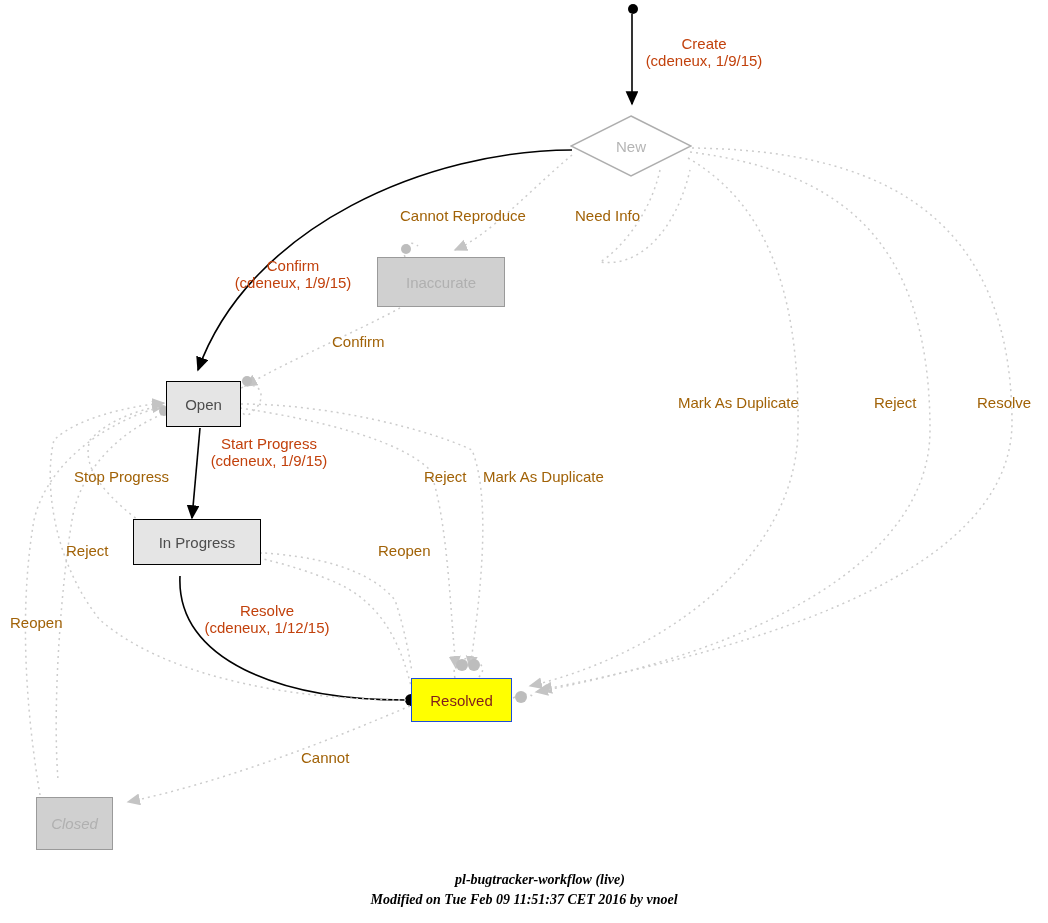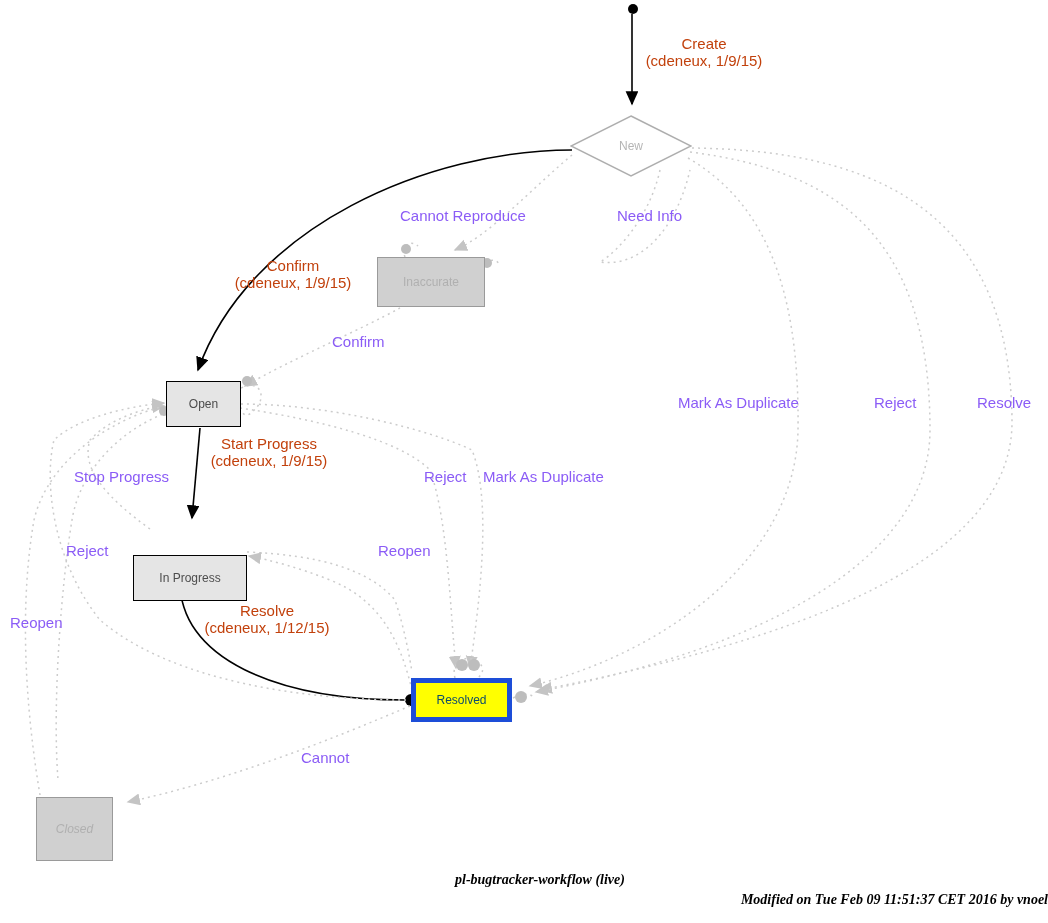--- a/index.html
+++ b/index.html
@@ -24,37 +24,37 @@
     top: 0;
     width: 1048px;
     height: 923px;
   }
   .node {
     position: absolute;
     box-sizing: border-box;
     display: flex;
     align-items: center;
     justify-content: center;
-    font-size: 12px;
+    font-size: 15px;
     line-height: 1;
     white-space: nowrap;
   }
   .node.rect {
     border: 1px solid #000000;
     background: #e5e5e5;
   }
   .node.rect.inactive {
     border: 1px solid #9a9a9a;
     background: #d0d0d0;
     color: #b0b0b0;
   }
   .node.rect.current {
-    border: 5px solid #1d4ed8;
+    border: 1px solid #1d4ed8;
     background: #ffff00;
-    color: #0c4a6e;
+    color: #7f1d1d;
   }
   .node.rect.normal {
     color: #4d4d4d;
   }
   .node.diamond {
     background: transparent;
     color: #b5b5b5;
   }
   .diamond-shape {
     position: absolute;
@@ -69,21 +69,21 @@
     position: absolute;
     font-size: 15px;
     line-height: 17px;
     white-space: nowrap;
   }
   .edge-label.active {
     color: #c2410c;
     text-align: center;
   }
   .edge-label.faded {
-    color: #8b5cf6;
+    color: #a16207;
   }
   .footer {
     position: absolute;
     width: 100%;
     text-align: center;
     font-family: "Liberation Serif", serif;
     font-style: italic;
     font-weight: bold;
     font-size: 14px;
     color: #000000;
@@ -177,48 +177,48 @@
 
   <div class="node" style="left:628px; top:4px; width:10px; height:10px; background:#000000; border-radius:50%;"></div>
 
   <div class="node diamond" style="left:570px; top:115px; width:122px; height:62px;">
     <svg class="diamond-shape" width="122" height="62" viewBox="0 0 122 62">
       <polygon points="61,1 121,31 61,61 1,31" fill="#ffffff" stroke="#aeaeae" stroke-width="1.5"></polygon>
     </svg>
     <span class="diamond-label">New</span>
   </div>
 
-  <div class="node rect inactive" style="left:377px; top:257px; width:108px; height:50px;">
+  <div class="node rect inactive" style="left:377px; top:257px; width:128px; height:50px;">
     <span>Inaccurate</span>
   </div>
 
   <div class="node rect normal" style="left:166px; top:381px; width:75px; height:46px;">
     <span>Open</span>
   </div>
 
-  <div class="node rect normal" style="left:133px; top:555px; width:114px; height:46px;text-align:center;">
+  <div class="node rect normal" style="left:133px; top:519px; width:128px; height:46px;text-align:center;">
     <span>In Progress</span>
   </div>
 
   <div class="node rect current" style="left:411px; top:678px; width:101px; height:44px;">
     <span>Resolved</span>
   </div>
 
-  <div class="node rect inactive" style="left:36px; top:797px; width:77px; height:64px;font-style:italic;">
+  <div class="node rect inactive" style="left:36px; top:797px; width:77px; height:53px;font-style:italic;">
     <span>Closed</span>
   </div>
 
   <div class="edge-label active" style="left:634px; top:35px; width:140px;">
     <div>Create</div>
     <div>(cdeneux, 1/9/15)</div>
   </div>
 
   <div class="edge-label faded" style="left:400px; top:207px;">Cannot Reproduce</div>
 
-  <div class="edge-label faded" style="left:575px; top:207px;margin-left:42px;">Need Info</div>
+  <div class="edge-label faded" style="left:575px; top:207px;">Need Info</div>
 
   <div class="edge-label active" style="left:222px; top:257px; width:142px;">
     <div>Confirm</div>
     <div>(cdeneux, 1/9/15)</div>
   </div>
 
   <div class="edge-label faded" style="left:332px; top:333px;">Confirm</div>
 
   <div class="edge-label faded" style="left:678px; top:394px;">Mark As Duplicate</div>
 
@@ -244,15 +244,15 @@
   <div class="edge-label faded" style="left:10px; top:614px;">Reopen</div>
 
   <div class="edge-label active" style="left:191px; top:602px; width:152px;">
     <div>Resolve</div>
     <div>(cdeneux, 1/12/15)</div>
   </div>
 
   <div class="edge-label faded" style="left:301px; top:749px;">Cannot</div>
 
   <div class="footer" style="left:16px; top:871px;">pl-bugtracker-workflow (live)</div>
-  <div class="footer" style="left:0; top:891px;text-align:right;">Modified on Tue Feb 09 11:51:37 CET 2016 by vnoel</div>
+  <div class="footer" style="left:0; top:891px;">Modified on Tue Feb 09 11:51:37 CET 2016 by vnoel</div>
 
 </div>
 
 </body></html>

